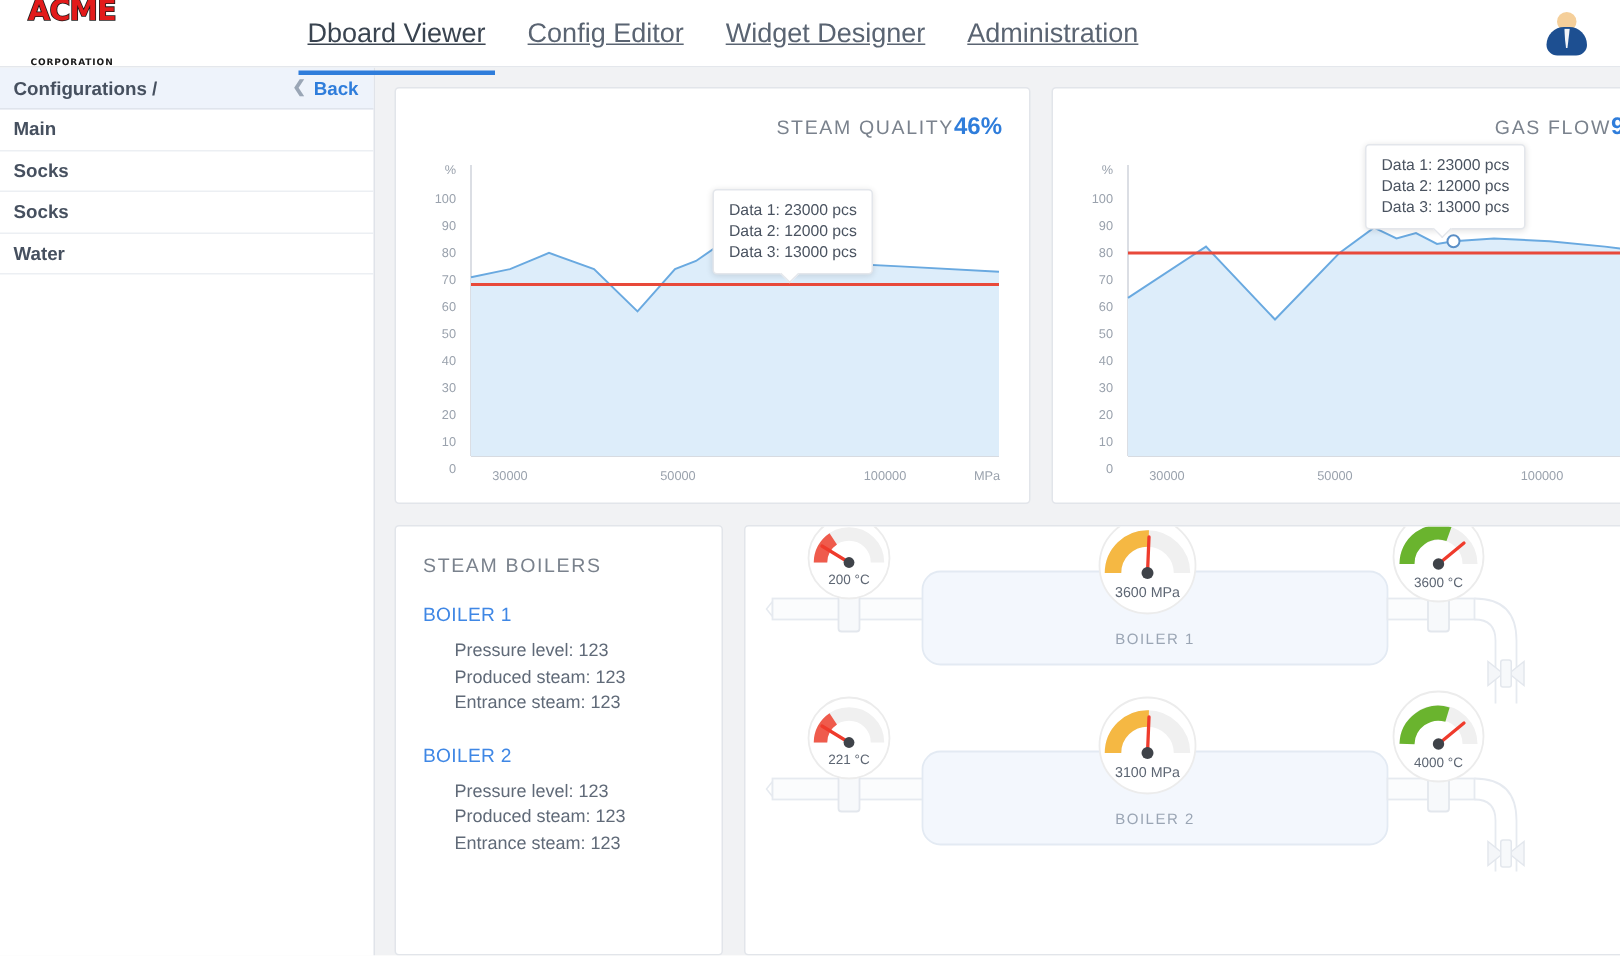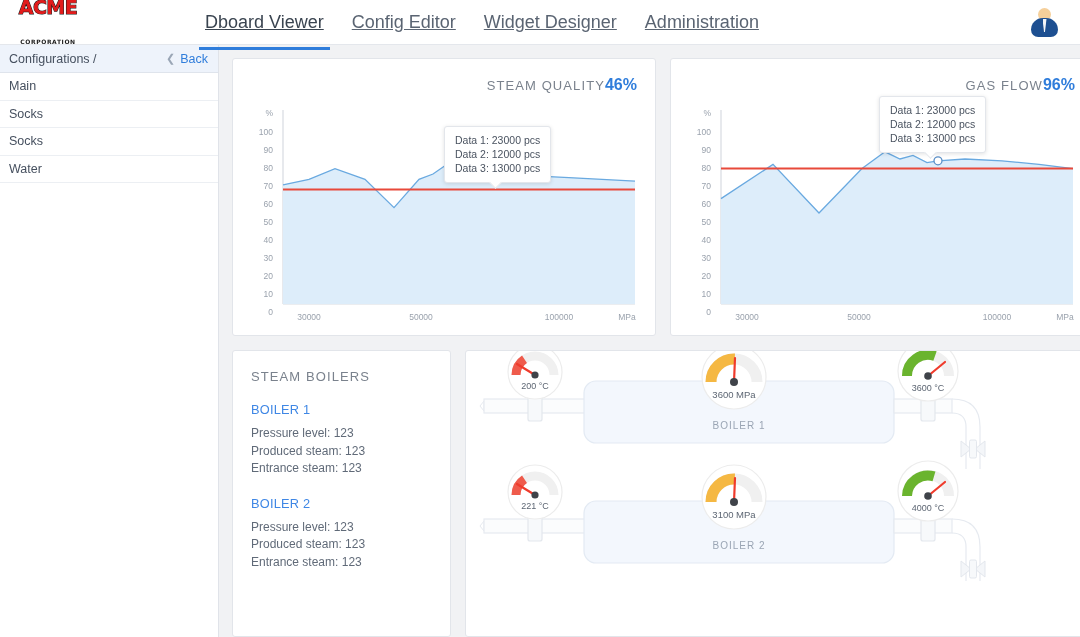--- a/index.html
+++ b/index.html
@@ -68,23 +68,24 @@
     position: absolute; left: 13.5px; top: 12px;
     width: 4px; height: 13px; background: #f2f4f8;
     clip-path: polygon(0 0, 100% 0, 62% 100%, 38% 100%);
   }
 
   
   .body-wrap { display: flex; width: 1080px; height: 592px; }
 
   
   .sidebar {
-    width: 219px; height: 592px;
+    width: 250px; height: 592px;
     background: #ffffff; border-right: 1px solid #e0e3e9;
     flex-shrink: 0;
+    font-weight: bold;
   }
   .side-head {
     height: 28px; background: #eef3fb;
     border-bottom: 1px solid #dfe4ec;
     display: flex; align-items: center; justify-content: space-between;
     padding: 0 10px 0 9px;
   }
   .side-head-title { font-size: 12.5px; color: #46505f; }
   .side-back { display: flex; align-items: center; gap: 5px; cursor: pointer; }
   .side-back-chev { font-size: 11px; color: #9aa6b6; line-height: 11px; }
@@ -125,21 +126,21 @@
   
   .boilers-card {
     width: 219px; padding: 18px 0 0 18px; flex-shrink: 0;
   }
   .boiler-group { margin-top: 18px; }
   .boiler-name {
     font-size: 12.8px; color: #3f87e5; letter-spacing: 0.2px;
     margin-bottom: 8px; cursor: pointer;
   }
   .boiler-stat {
-    font-size: 12px; color: #606a78; line-height: 17.5px;
+    font-size: 12px; color: #606a78; line-height: 17.5px; margin-left: 21px;
   }
 
   
   .schematic-card { flex: 1; position: relative; overflow: hidden; }
 </style>
 </head>
 <body>
 
 <div class="header">
   <div class="logo">

